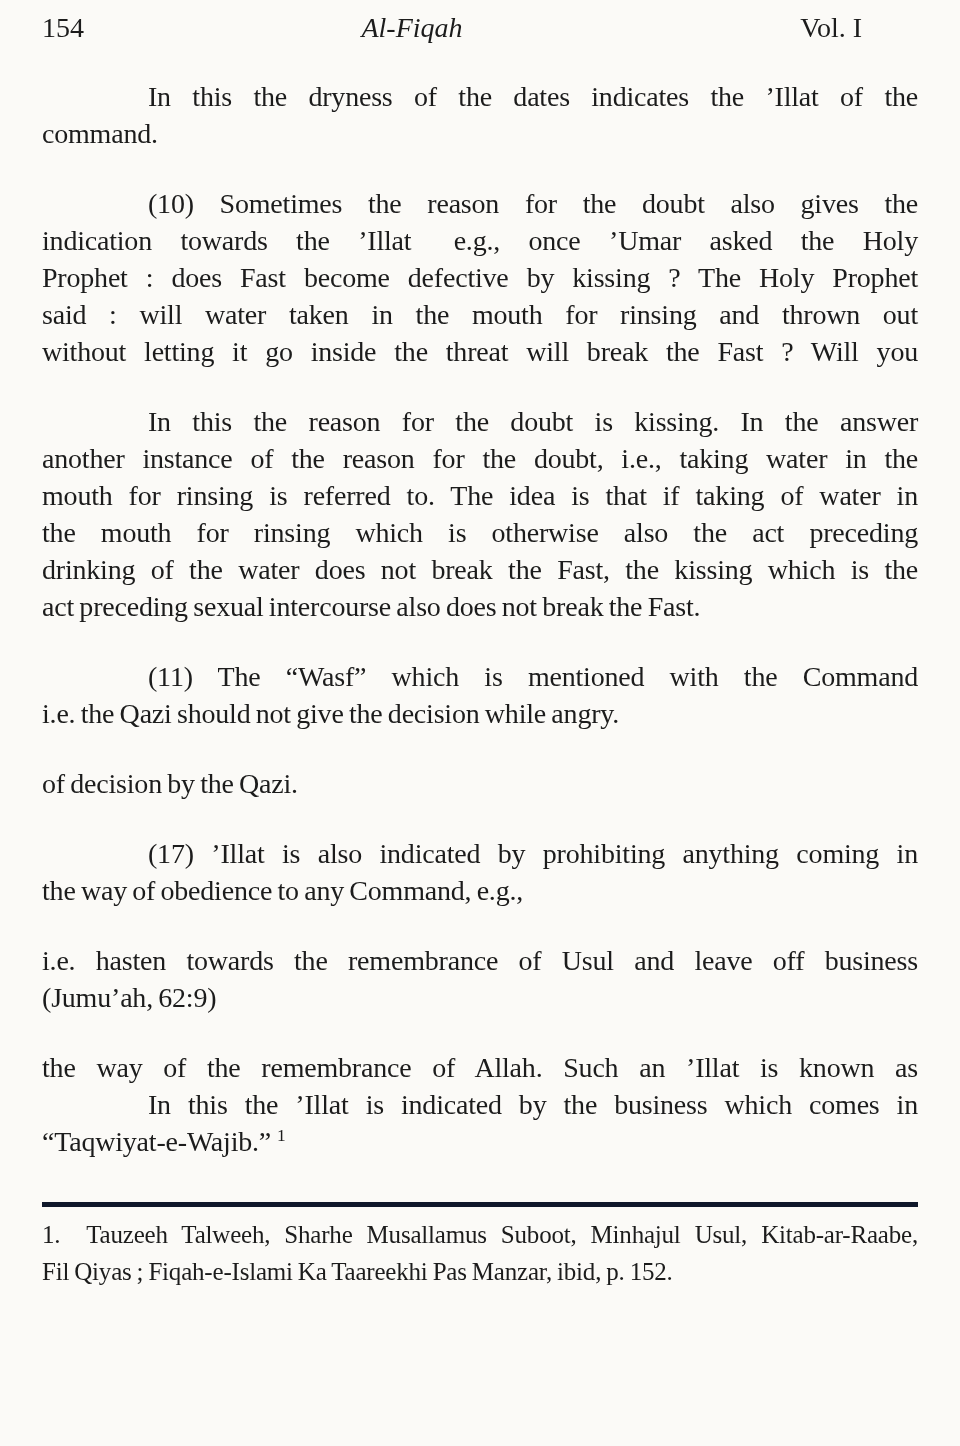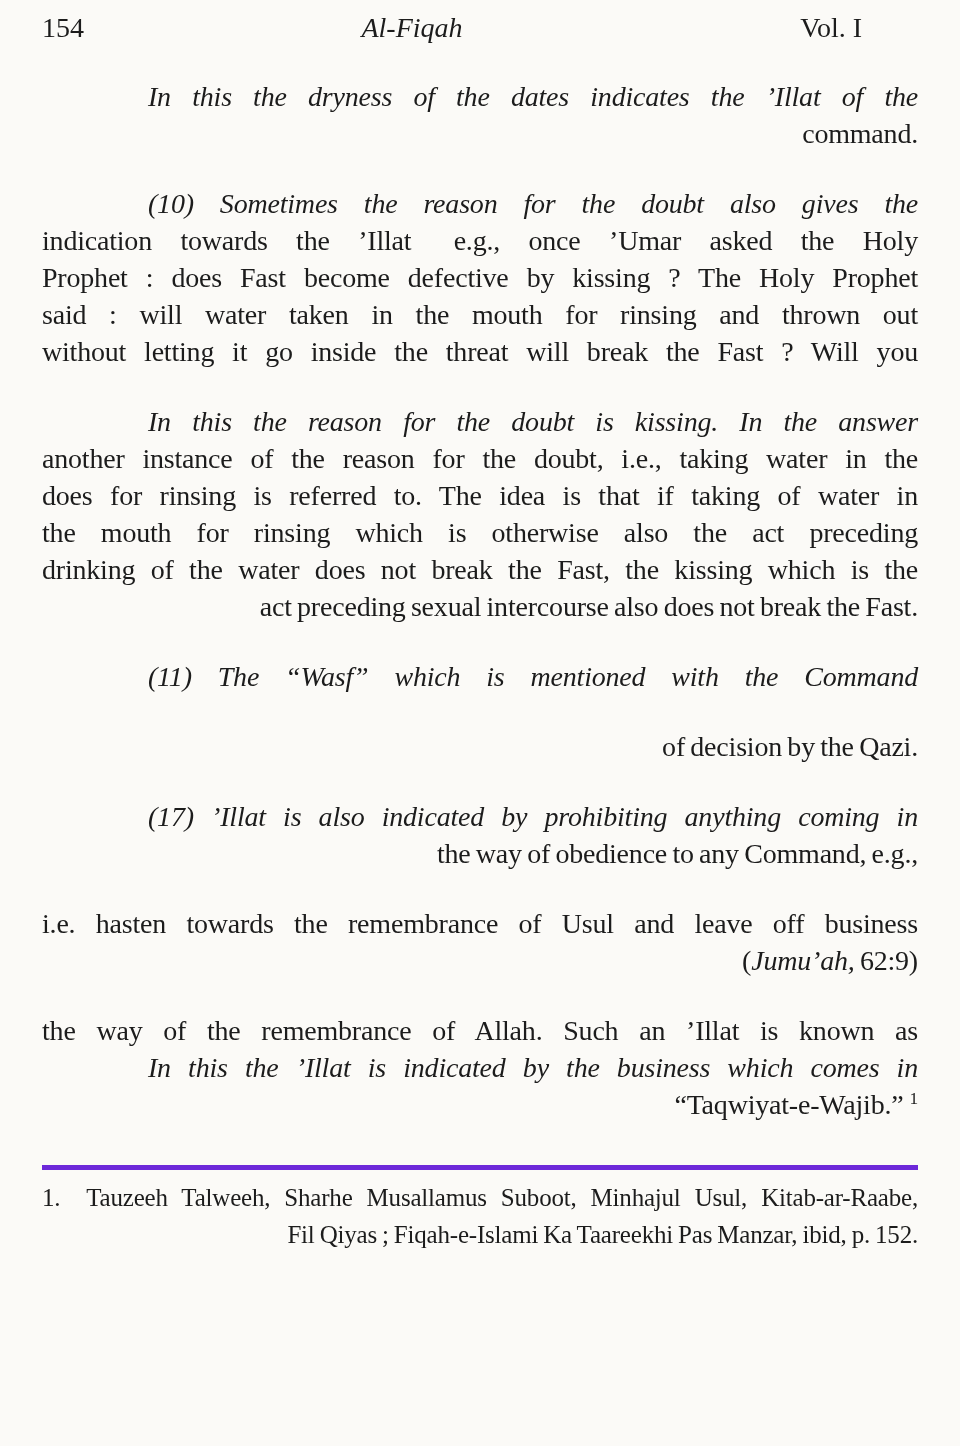--- a/index.html
+++ b/index.html
@@ -25,31 +25,31 @@
   .h-right { flex: 1 1 0; text-align: right; padding-right: 56px; box-sizing: border-box; }
   .content { margin-top: 30px; }
   .para {
     font-size: 28px;
     line-height: 37px;
     letter-spacing: -0.2px;
     word-spacing: -1.5px;
     margin: 0 0 33px 0;
   }
   .jl { text-align: justify; text-align-last: justify; }
-  .ll { text-align: right; }
-  .indent { text-indent: 106px; font-style: italic; }
-  .it { font-style: italic; }
+  .ll { text-align: left; }
+  .indent { text-indent: 106px; }
+  .it { }
   sup.fn {
     font-size: 0.62em;
     vertical-align: super;
     margin-left: 6px;
     line-height: 0;
   }
   .footnote-block {
-    border-top: 5px solid #6d28d9;
+    border-top: 5px solid #0f172a;
     margin-top: 42px;
     padding-top: 9px;
     font-size: 25px;
     line-height: 37px;
     letter-spacing: -0.2px;
     word-spacing: -1px;
   }
 </style>
 </head>
 <body>
@@ -73,28 +73,29 @@
       <div class="jl indent">(10) Sometimes the reason for the doubt also gives the</div>
       <div class="jl">indication towards the ’Illat  e.g., once ’Umar asked the Holy</div>
       <div class="jl">Prophet : does Fast become defective by kissing ? The Holy Prophet</div>
       <div class="jl">said : will water taken in the mouth for rinsing and thrown out</div>
       <div class="jl">without letting it go inside the threat will break the Fast ? Will you</div>
     </div>
 
     <div class="para">
       <div class="jl indent">In this the reason for the doubt is kissing. In the answer</div>
       <div class="jl">another instance of the reason for the doubt, i.e., taking water in the</div>
-      <div class="jl">does for rinsing is referred to. The idea is that if taking of water in</div>
+      <div class="jl">mouth for rinsing is referred to. The idea is that if taking of water in</div>
       <div class="jl">the mouth for rinsing which is otherwise also the act preceding</div>
       <div class="jl">drinking of the water does not break the Fast, the kissing which is the</div>
       <div class="ll">act preceding sexual intercourse also does not break the Fast.</div>
     </div>
 
     <div class="para">
       <div class="jl indent">(11) The “Wasf” which is mentioned with the Command</div>
+      <div class="ll">i.e. the Qazi should not give the decision while angry.</div>
     </div>
 
     <div class="para">
       <div class="ll">of decision by the Qazi.</div>
     </div>
 
     <div class="para">
       <div class="jl indent">(17) ’Illat is also indicated by prohibiting anything coming in</div>
       <div class="ll">the way of obedience to any Command, e.g.,</div>
     </div>

